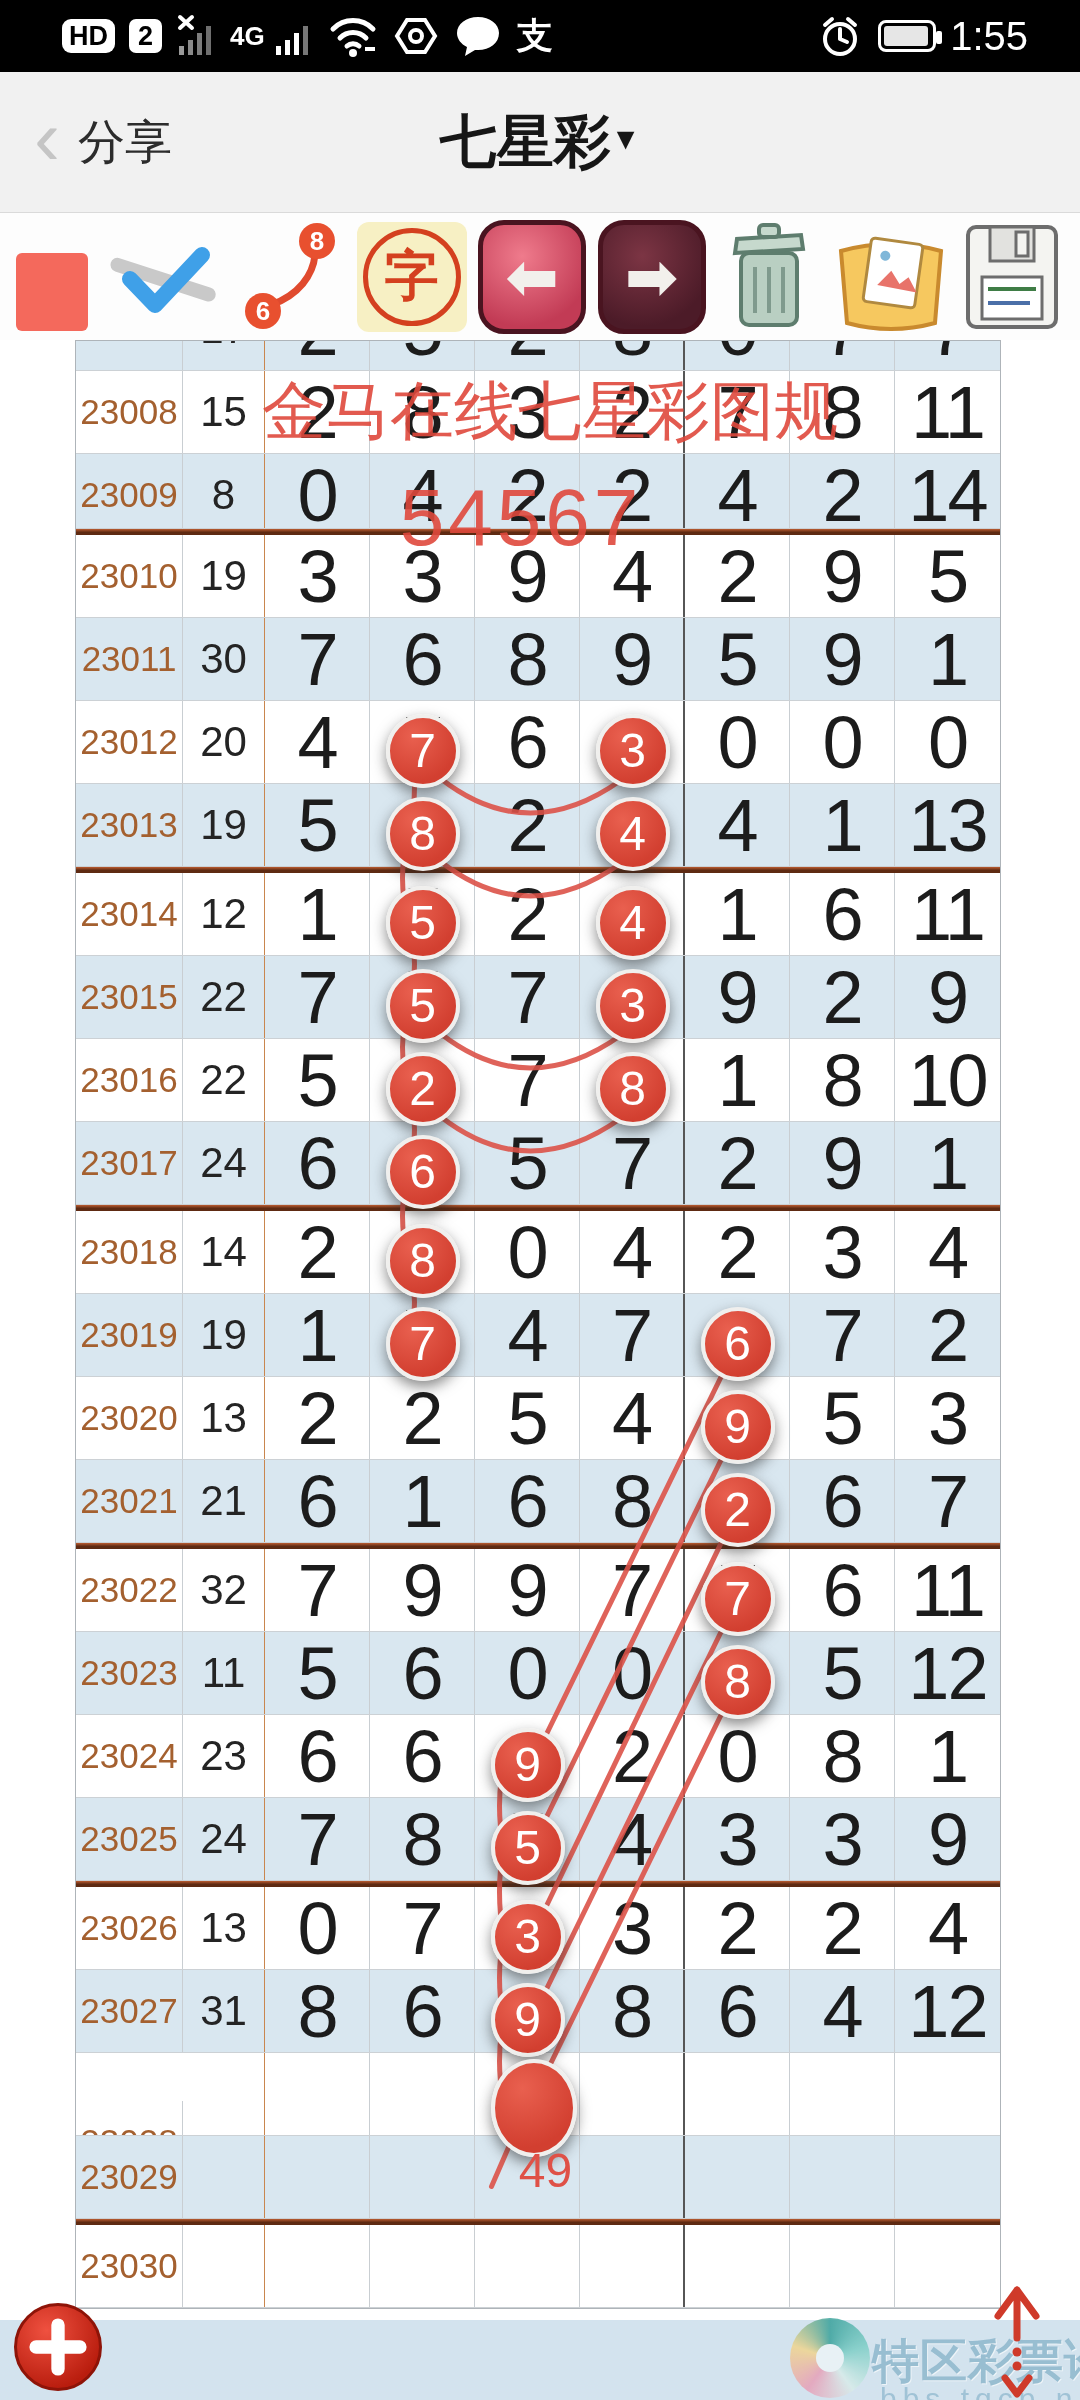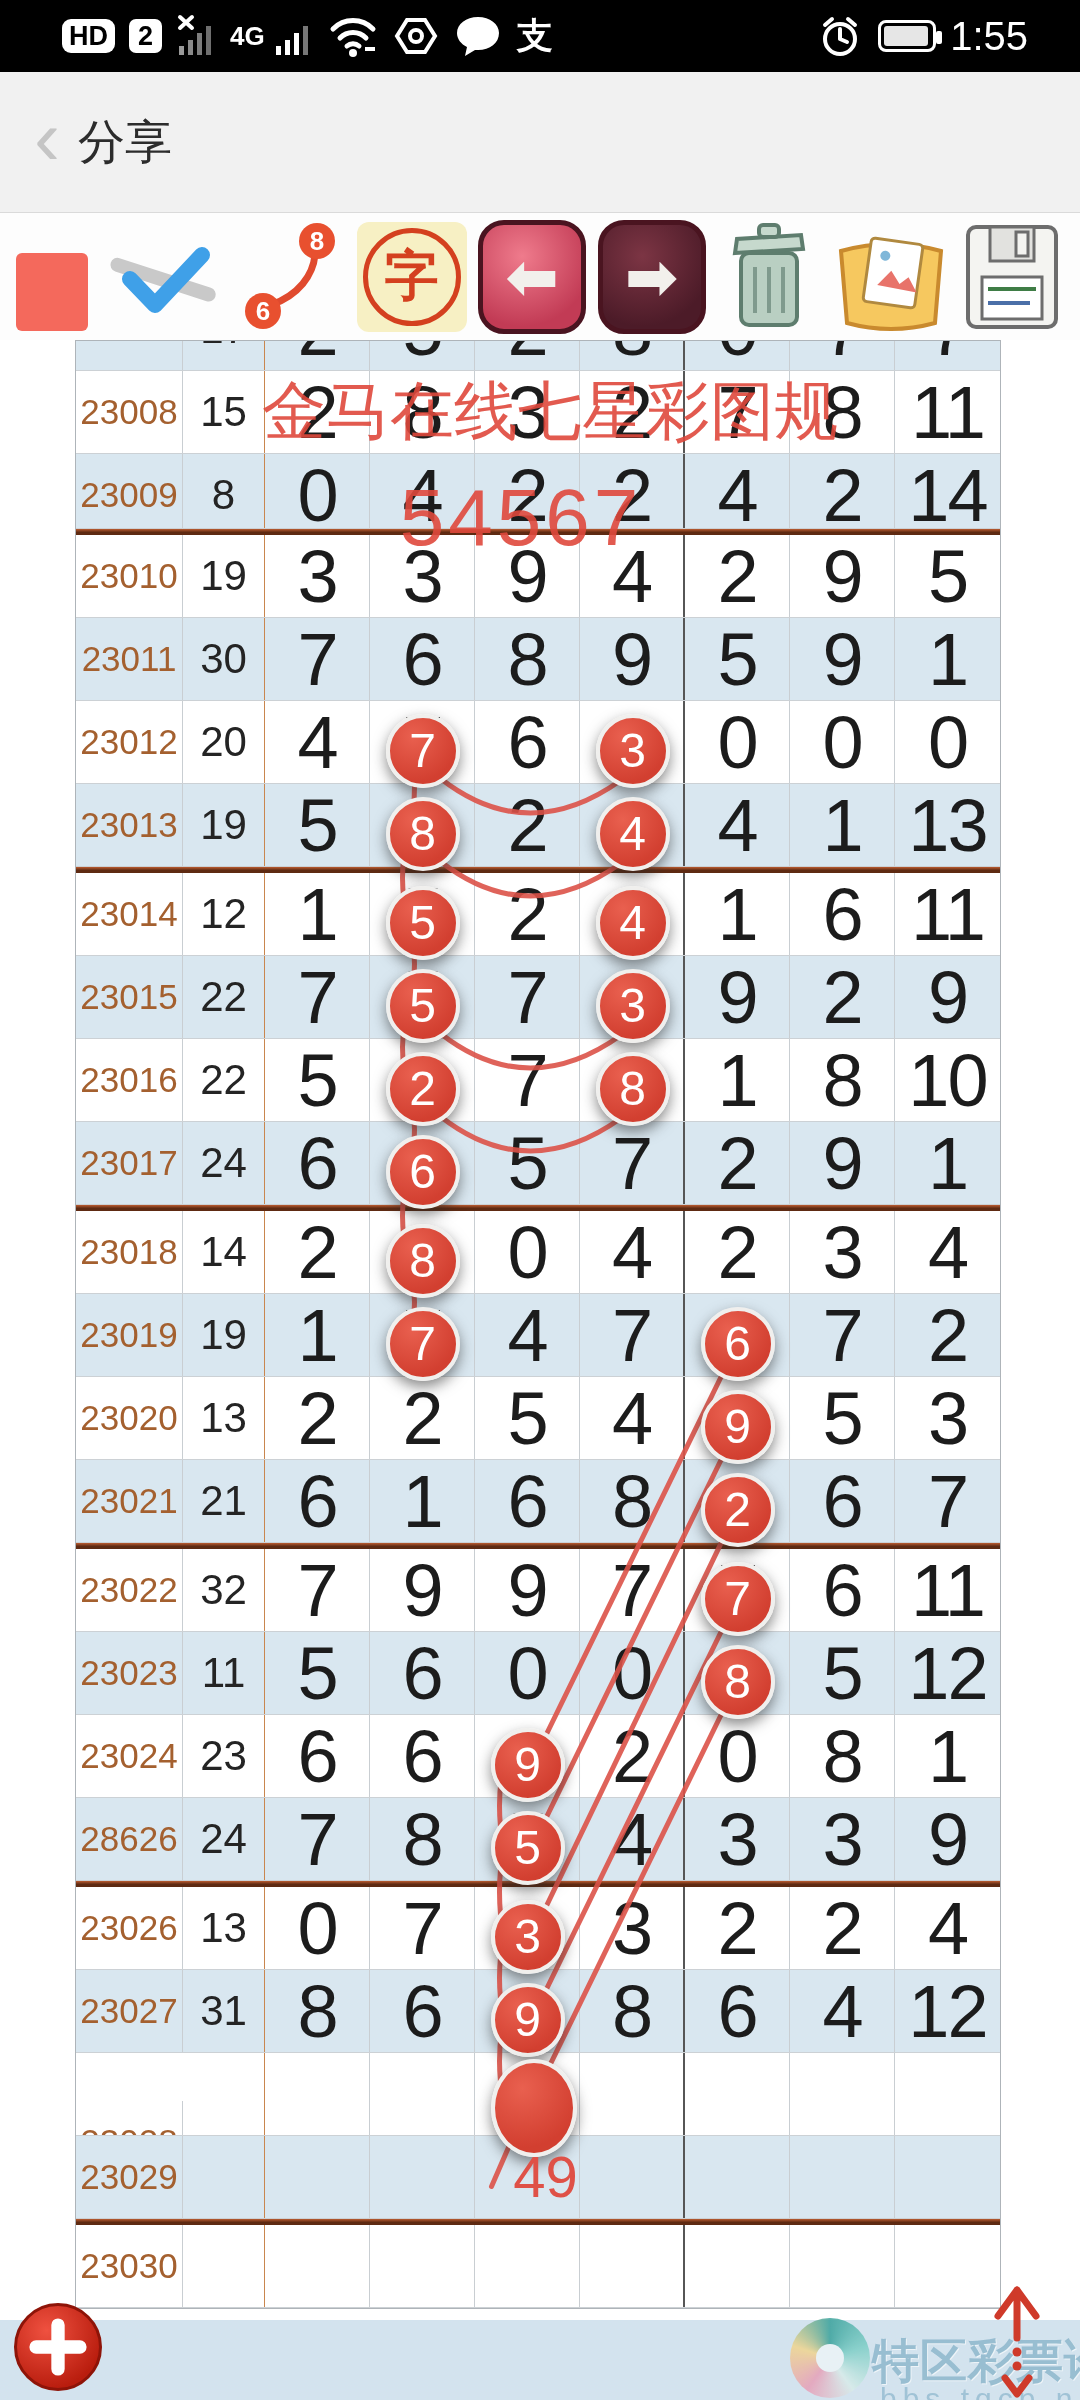--- a/index.html
+++ b/index.html
@@ -56,21 +56,21 @@
 
   
   #trend-svg{position:absolute;left:0;top:0;z-index:5;pointer-events:none;}
   .circle{position:absolute;width:74px;height:74px;border-radius:50%;box-sizing:border-box;
     background:radial-gradient(circle at 35% 28%,#e9604f,#d23f30 72%);border:4px solid #f0efed;
     display:flex;align-items:center;justify-content:center;color:#fff;font-size:48px;z-index:6;
     box-shadow:0 6px 14px rgba(40,40,40,.55);}
   .marker{position:absolute;width:86px;height:98px;border-radius:50%;box-sizing:border-box;
     background:radial-gradient(circle at 35% 28%,#e9604f,#d23f30 72%);border:4px solid #f0efed;
     box-shadow:0 6px 14px rgba(40,40,40,.55);z-index:6;}
-  .annotation{position:absolute;width:160px;text-align:center;font-size:58px;color:#df5147;z-index:7;}
+  .annotation{position:absolute;width:160px;text-align:center;font-size:48px;color:#df5147;z-index:7;}
 
   
   .wm1{position:absolute;left:160px;top:368px;width:780px;text-align:center;font-size:64px;color:rgba(223,72,60,.9);z-index:4;white-space:nowrap;}
   .wm2{position:absolute;left:366px;top:472px;width:310px;text-align:center;font-size:80px;letter-spacing:4px;color:rgba(223,72,60,.9);z-index:4;}
 
   
   .bottom-strip{position:absolute;left:0;top:2320px;width:1080px;height:80px;background:#d3e3ee;z-index:2;}
   .plus-btn{position:absolute;left:14px;top:2303px;width:88px;height:88px;border-radius:50%;z-index:9;
     background:radial-gradient(circle at 36% 30%,#ef5140,#b91d0e 75%);border:3px solid #8e1408;box-sizing:border-box;
     display:flex;align-items:center;justify-content:center;}
@@ -126,20 +126,23 @@
       <path d="M9 13 L16 7 M39 13 L32 7" stroke="#fff" stroke-width="4" stroke-linecap="round"></path>
     </svg>
     <div class="battery">
         <div class="fill"></div>
       </div>
     <span class="sbtime">1:55</span>
   </div>
 </div>
 
 <div class="navbar">
+  <div class="nav-center">
+    <span>七星彩</span><span class="caret">▼</span>
+  </div>
   <div class="nav-left">
     <span class="back">‹</span>
     <span>分享</span>
   </div>
 </div>
 
 <div class="toolbar">
   <div class="tool">
       <div class="swatch"></div>
     </div>
@@ -435,21 +438,21 @@
         <div class="cell c-digit" style="width: 105px;">6</div>
         <div class="cell c-digit" style="width: 105px;">9</div>
         <div class="cell c-digit sep-right" style="width: 105px;">2</div>
         <div class="cell c-digit" style="width: 105px;">0</div>
         <div class="cell c-digit" style="width: 105px;">8</div>
         <div class="cell c-digit" style="width: 105px; border-right: none;">1</div>
       </div>
     </div>
     <div class="trow blue" style="height: 83px;">
       <div class="rowinner">
-        <div class="cell c-issue" style="width: 107px;">28626</div>
+        <div class="cell c-issue" style="width: 107px;">23025</div>
         <div class="cell c-sum" style="width: 82px;">24</div>
         <div class="cell c-digit" style="width: 105px;">7</div>
         <div class="cell c-digit" style="width: 105px;">8</div>
         <div class="cell c-digit" style="width: 105px;">5</div>
         <div class="cell c-digit sep-right" style="width: 105px;">4</div>
         <div class="cell c-digit" style="width: 105px;">3</div>
         <div class="cell c-digit" style="width: 105px;">3</div>
         <div class="cell c-digit" style="width: 105px; border-right: none;">9</div>
       </div>
     </div>

